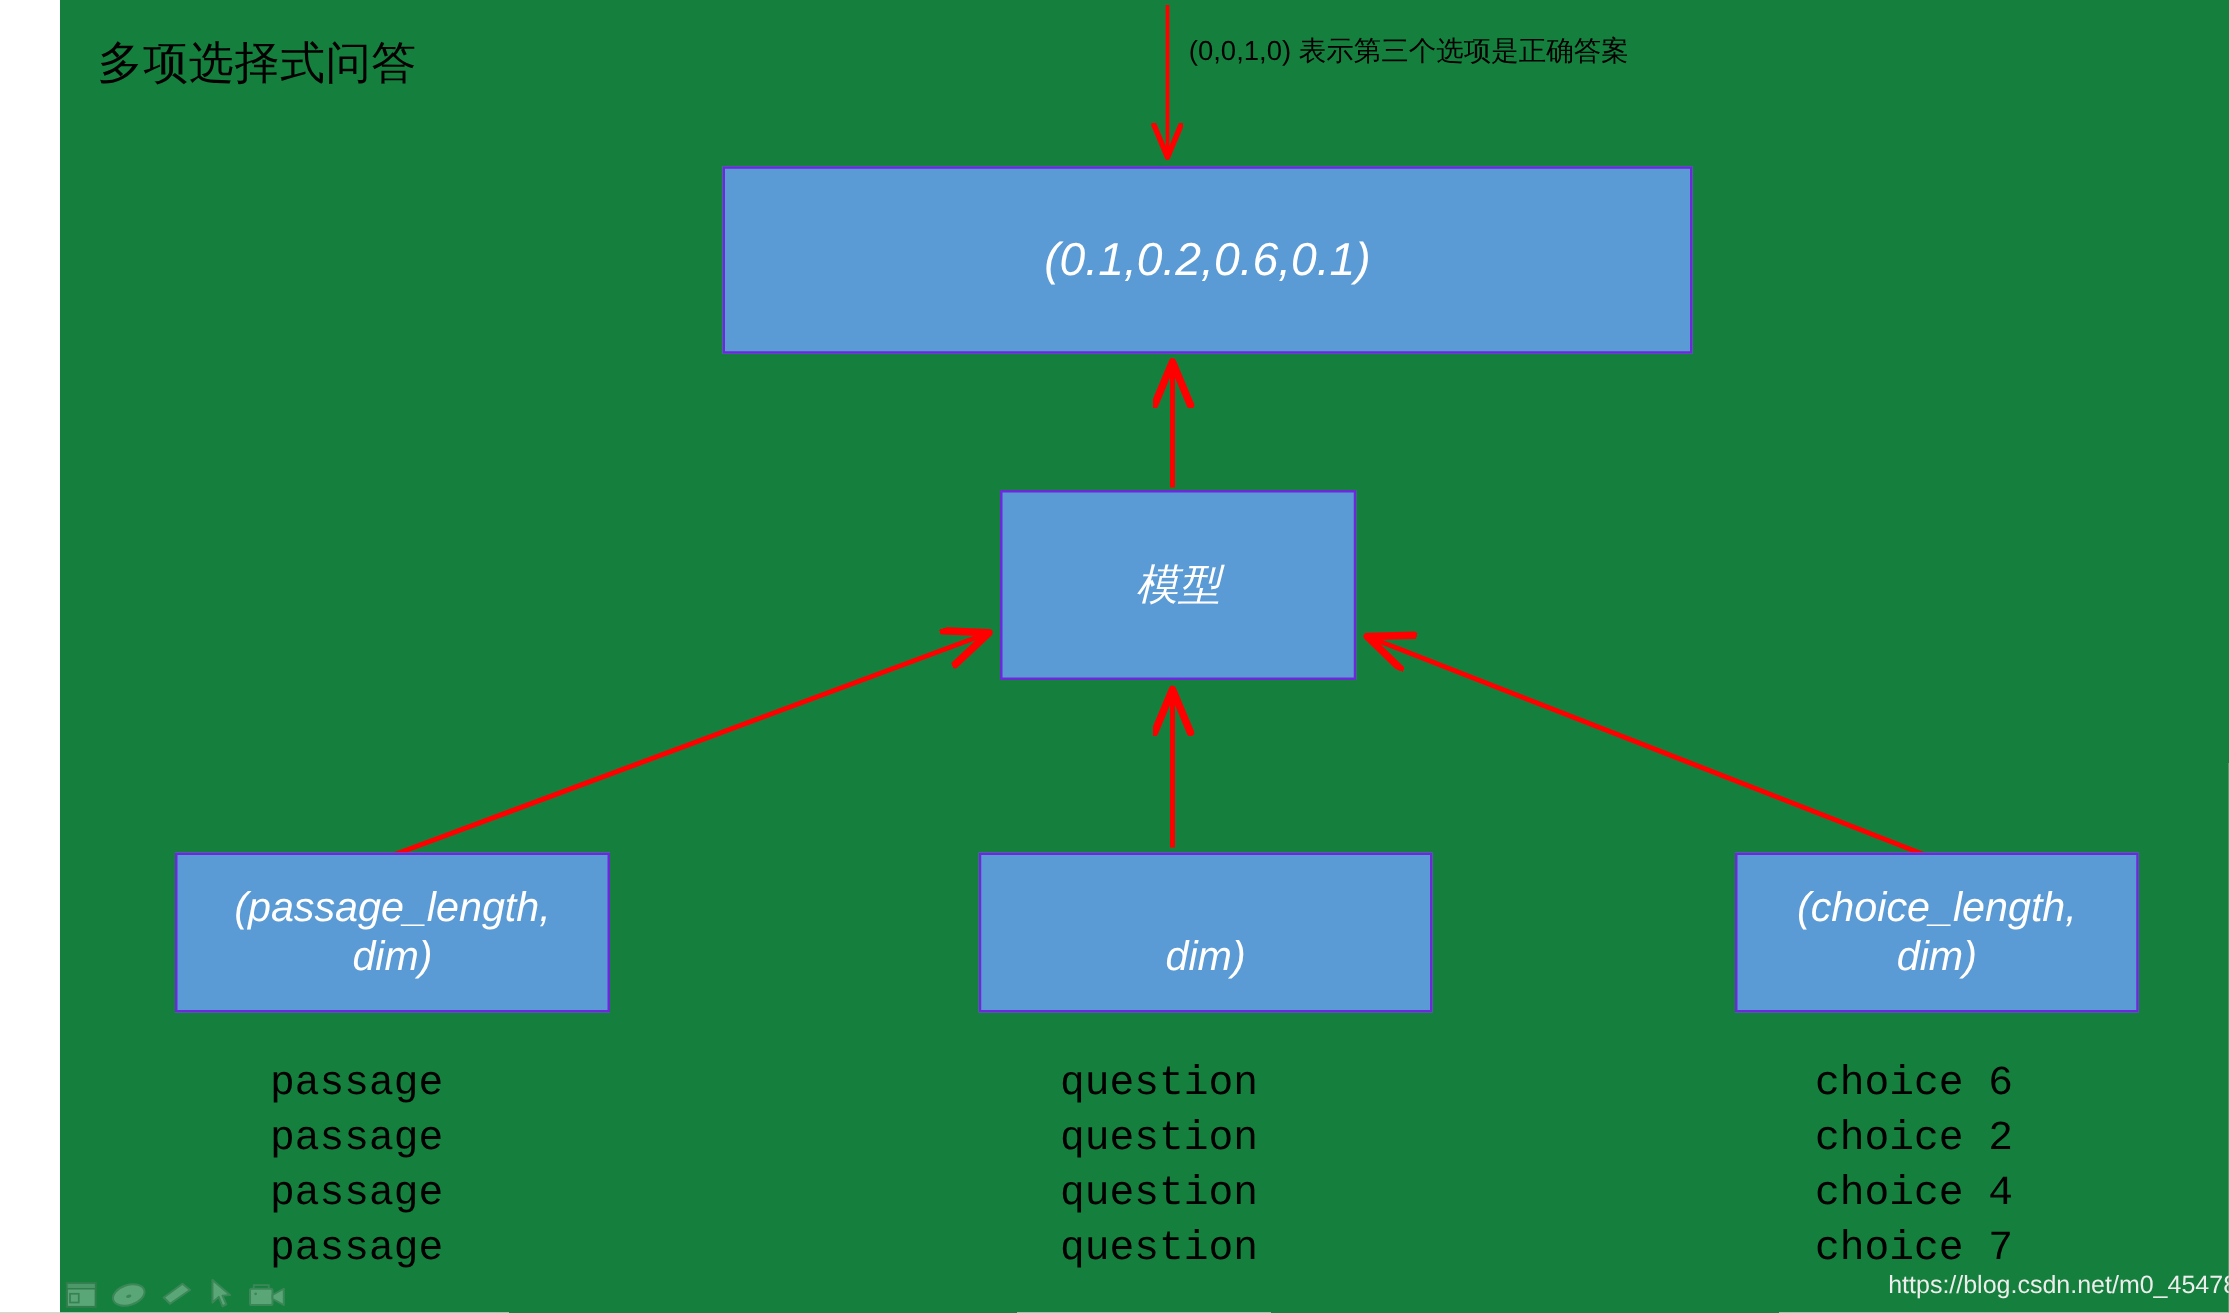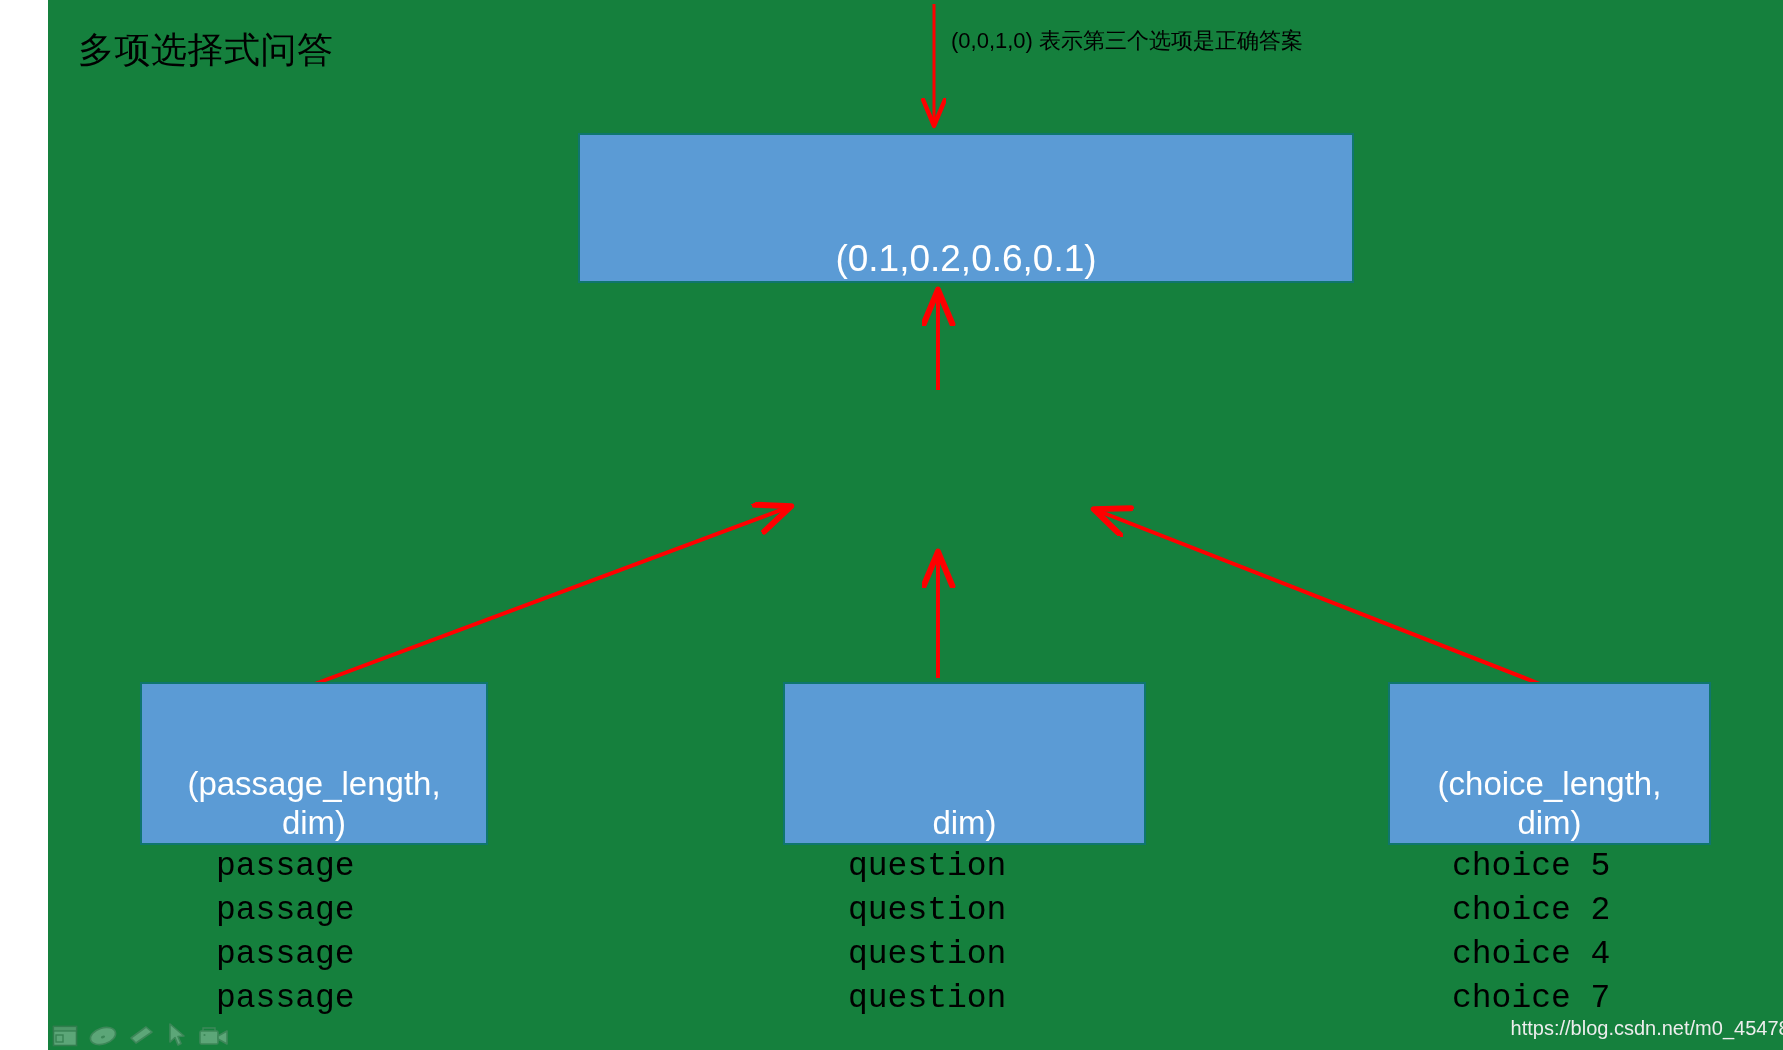--- a/index.html
+++ b/index.html
@@ -41,46 +41,47 @@
     left: 903px;
     top: 26px;
     font-size: 22px;
     color: #000000;
     white-space: nowrap;
   }
 
   .box {
     position: absolute;
     background: #5B9BD5;
-    border: 2px solid #0f766e;
+    border: 2px solid #6d28d9;
     box-sizing: border-box;
     color: #ffffff;
     display: flex;
-    align-items: flex-end;
+    align-items: center;
     justify-content: center;
     text-align: center;
     line-height: 1.18;
+    font-style: italic;
   }
   .box-output {
     left: 530px;
     top: 133px;
     width: 776px;
     height: 150px;
     font-size: 37px;
   }
   .box-model {
     left: 752px;
     top: 392px;
     width: 285px;
     height: 152px;
     font-size: 34px;
   }
   .box-input {
     top: 682px;
-    height: 163px;
+    height: 128px;
     font-size: 33px;
   }
   .box-passage { left: 92px;  width: 348px; }
   .box-question{ left: 735px; width: 363px; }
   .box-choice  { left: 1340px;width: 323px; }
 
   .col-list {
     position: absolute;
     top: 845px;
     font-size: 33px;
@@ -146,20 +147,23 @@
 
     <g>
       <line x1="1492" y1="684" x2="1048" y2="510" stroke="#FF0000" stroke-width="4" marker-end="url(#ah)"></line>
     </g>
   </svg>
 
   <div class="box box-output">
     <span>(0.1,0.2,0.6,0.1)</span>
   </div>
 
+  <div class="box box-model">
+    <span>模型</span>
+  </div>
 
   <div class="box box-input box-passage">
     <span>
       <span>(passage_length,</span><br>
       <span>dim)</span>
     </span>
   </div>
 
   <div class="box box-input box-question">
     <span>
@@ -183,21 +187,21 @@
   </div>
 
   <div class="col-list col-question">
     <div>question</div>
     <div>question</div>
     <div>question</div>
     <div>question</div>
   </div>
 
   <div class="col-list col-choice">
-    <div>choice 5</div>
+    <div>choice 6</div>
     <div>choice 2</div>
     <div>choice 4</div>
     <div>choice 7</div>
   </div>
 
   <div class="toolbar">
     <span>
       <svg width="26" height="24" viewBox="0 0 26 24">
         <rect x="1.5" y="2.5" width="23" height="19" fill="#ffffff" stroke="#777" stroke-width="1.6"></rect>
         <rect x="1.5" y="2.5" width="23" height="4.5" fill="#cfcfcf" stroke="#777" stroke-width="1.2"></rect>

